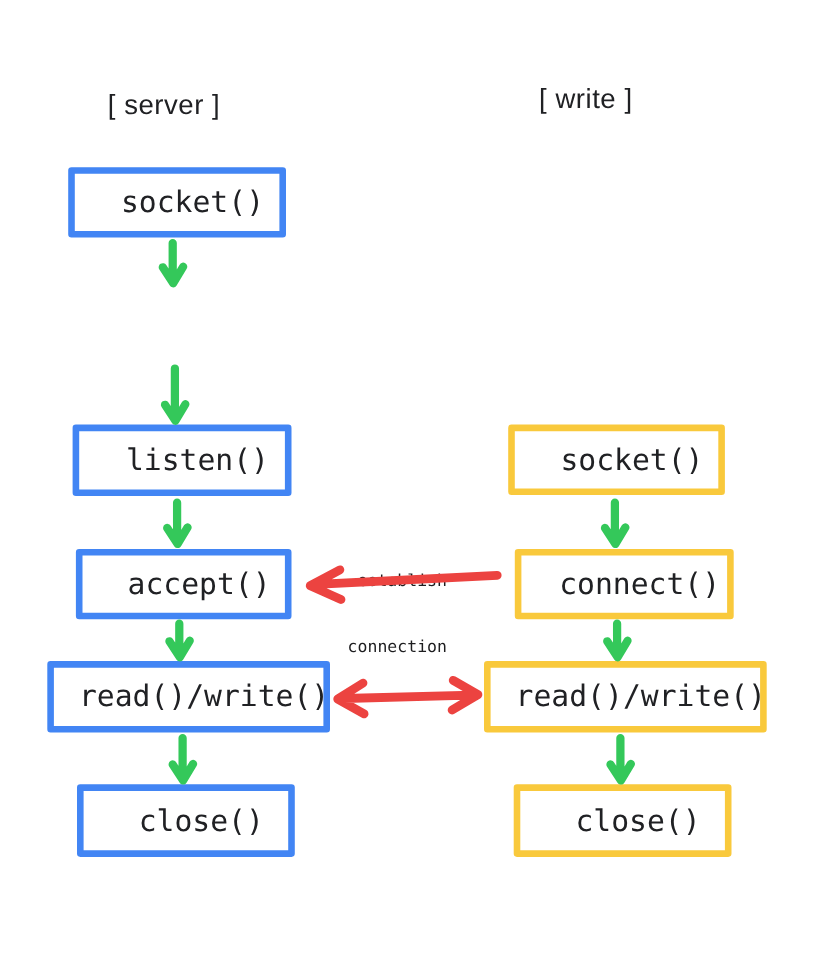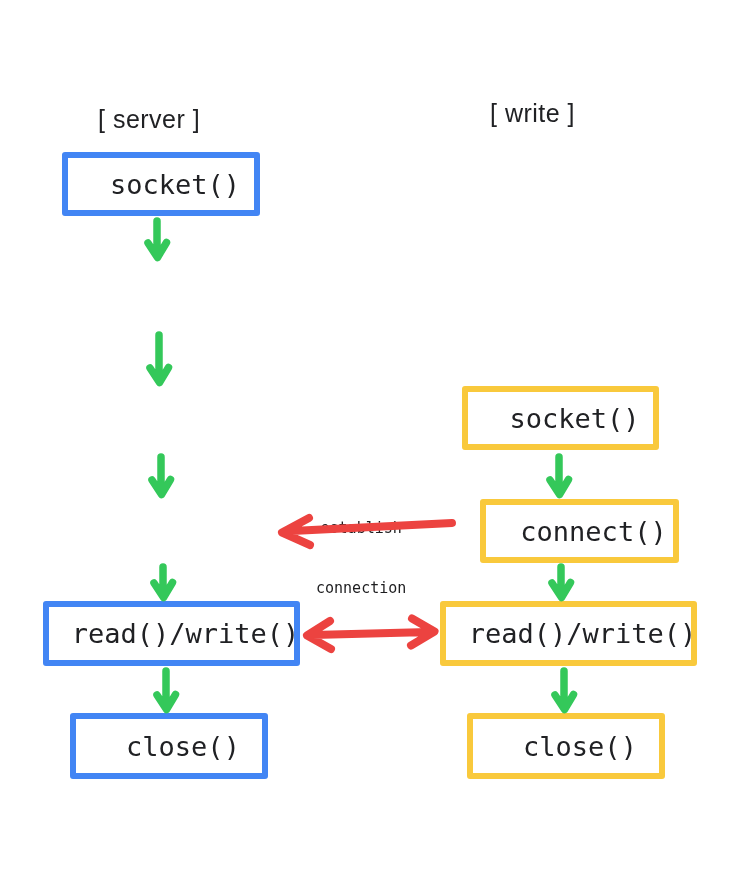--- a/index.html
+++ b/index.html
@@ -15,21 +15,20 @@
     overflow: hidden;
     font-family: "Liberation Sans", sans-serif;
   }
   .col-label {
     position: absolute;
     font-size: 25px;
     font-weight: 500;
     color: var(--c-text, #202124);
     letter-spacing: 0.5px;
     white-space: pre;
-    margin-top: 23px;
   }
   .server-label { left: 98px;  top: 82px; }
   .client-label { left: 490px; top: 76px; }
 
   .node {
     position: absolute;
     box-sizing: border-box;
     display: flex;
     align-items: center;
     justify-content: center;
@@ -47,33 +46,33 @@
   
   .s1 { left: 62px; top: 152px; width: 198px; height: 64px; }
   .s2 { left: 64px; top: 263px; width: 197px; height: 65px; }
   .s3 { left: 66px; top: 386px; width: 199px; height: 65px; }
   .s4 { left: 69px; top: 499px; width: 196px; height: 64px; }
   .s5 { left: 43px; top: 601px; width: 257px; height: 65px; }
   .s6 { left: 70px; top: 713px; width: 198px; height: 66px; }
 
   
   .c1 { left: 462px; top: 386px; width: 197px; height: 64px; }
-  .c2 { left: 480px; top: 499px; width: 199px; height: 64px; text-align: center; }
+  .c2 { left: 468px; top: 499px; width: 199px; height: 64px; text-align: center; }
   .c3 { left: 440px; top: 601px; width: 257px; height: 65px; }
   .c4 { left: 467px; top: 713px; width: 198px; height: 66px; }
 
   .annot {
     position: absolute;
     left: 316px;
     top: 478px;
     font-family: "DejaVu Sans Mono", monospace;
     font-size: 15px;
     line-height: 20px;
     color: #1d1d1f;
-    text-align: center;
+    text-align: right;
     white-space: pre;
   }
 
   .arrow-layer {
     position: absolute;
     left: 0;
     top: 0;
     pointer-events: none;
   }
   .flow-arrow {
@@ -93,20 +92,22 @@
 </style>
 </head>
 <body>
 
 <div class="canvas">
 
   <div class="col-label server-label">[ server ]</div>
   <div class="col-label client-label">[ write ]</div>
 
   <div class="node server-node s1">socket()</div>
+  <div class="node server-node s3">listen()</div>
+  <div class="node server-node s4">accept()</div>
   <div class="node server-node s5">read()/write()</div>
   <div class="node server-node s6">close()</div>
 
   <div class="node client-node c1">socket()</div>
   <div class="node client-node c2">connect()</div>
   <div class="node client-node c3">read()/write()</div>
   <div class="node client-node c4">close()</div>
 
   <div class="annot">
     <div>establish</div>

